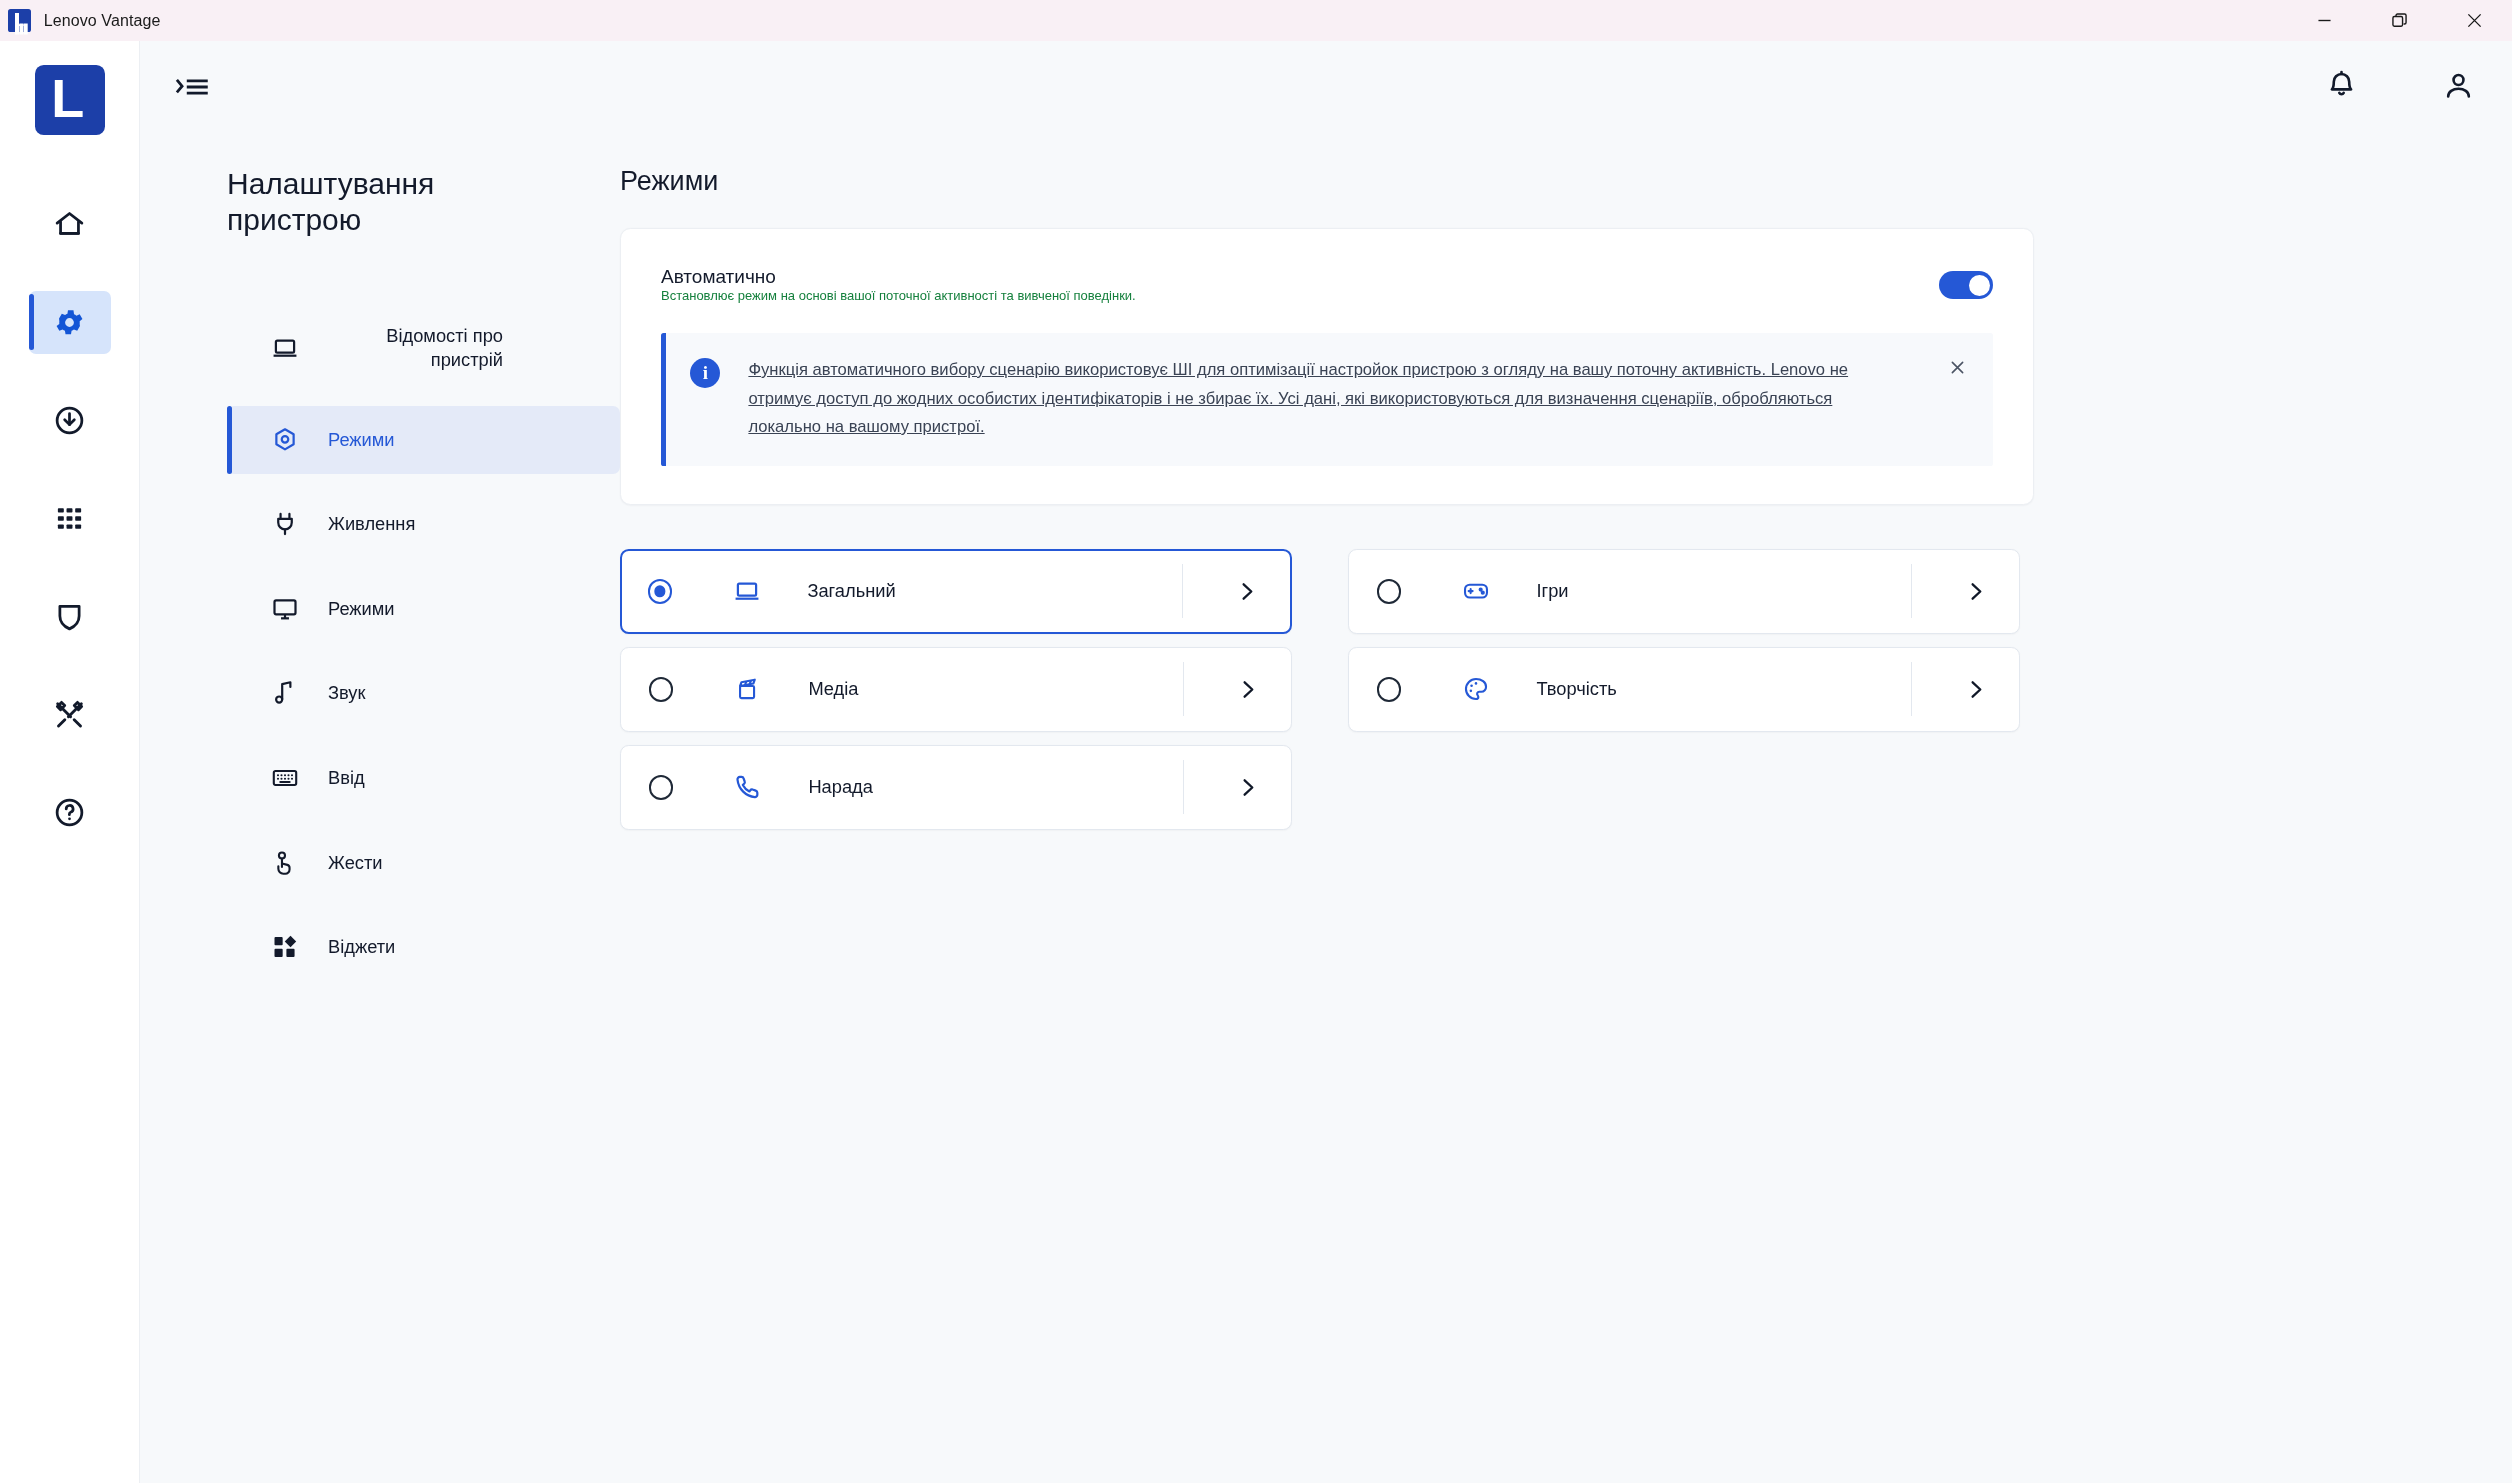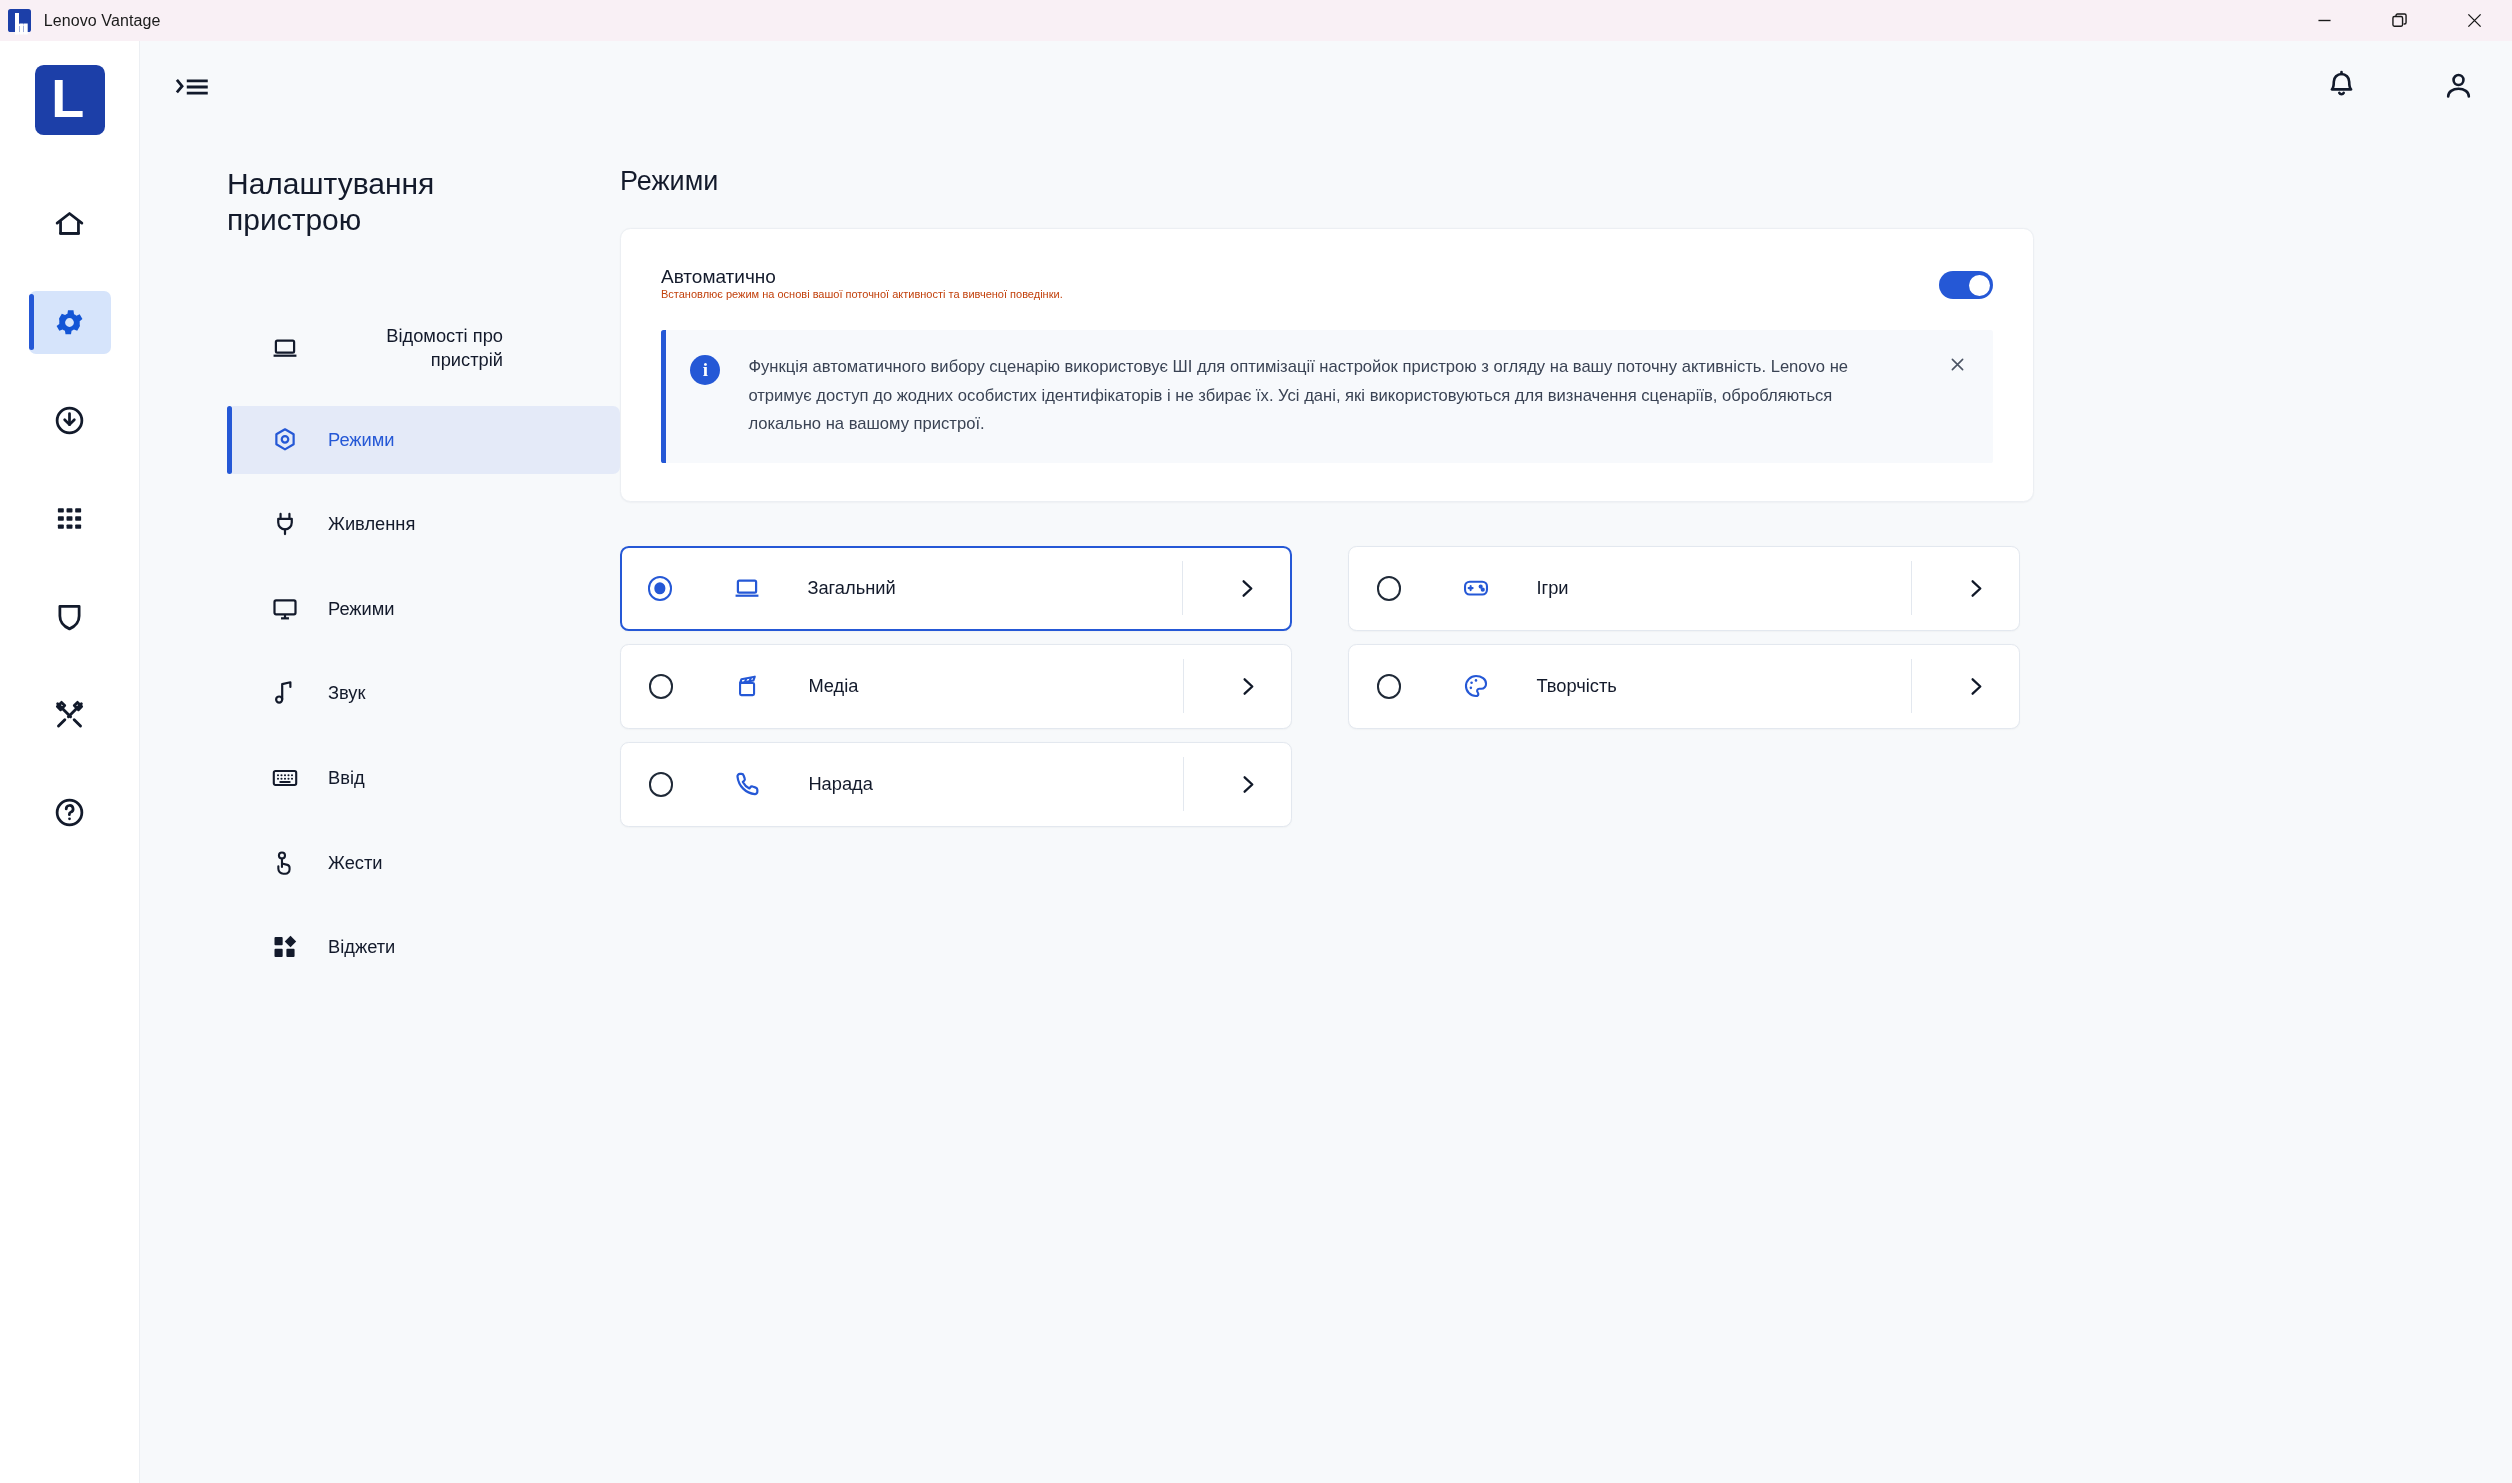--- a/index.html
+++ b/index.html
@@ -158,21 +158,21 @@
     background: #ffffff;
     border-radius: 10.5px;
     border: 0.9px solid #eceff3;
     padding: 37px 40px 38px 40px;
     box-shadow: 0 0.9px 1.7px rgba(16,24,40,0.04);
     margin-bottom: 44px;
   }
   .auto-head { display: flex; align-items: flex-start; }
   .auto-texts { flex: 1; }
   .auto-title { font-size: 19px; color: #131a2b; }
-  .auto-sub { font-size: 11px; color: #c2410c; }
+  .auto-sub { font-size: 13px; color: #15803d; }
 
   .toggle {
     width: 54px; height: 28px; border-radius: 14px;
     background: #2558d6; position: relative; cursor: pointer; flex: none;
     margin-top: 5.2px;
   }
   .toggle .knob {
     position: absolute; top: 3.5px; right: 3.5px;
     width: 21px; height: 21px; border-radius: 50%;
     background: #ffffff;
@@ -191,20 +191,21 @@
     width: 30px; height: 30px; border-radius: 50%;
     background: #2558d6;
     color: #fff; font-size: 19px; font-weight: 700;
     display: flex; align-items: center; justify-content: center;
     flex: none; margin-right: 28px; margin-top: 1.7px;
     font-family: "Liberation Serif", serif;
   }
   .info-text {
     font-size: 16.6px; line-height: 1.72; color: #3a4354;
     max-width: 1126px;
+    text-decoration: underline;
   }
   .info-close {
     position: absolute; right: 21px; top: 19px;
     cursor: pointer; color: #4b5464;
     display: flex; align-items: center; justify-content: center;
     width: 30px; height: 30px;
   }
 
   
   .modes-grid {

